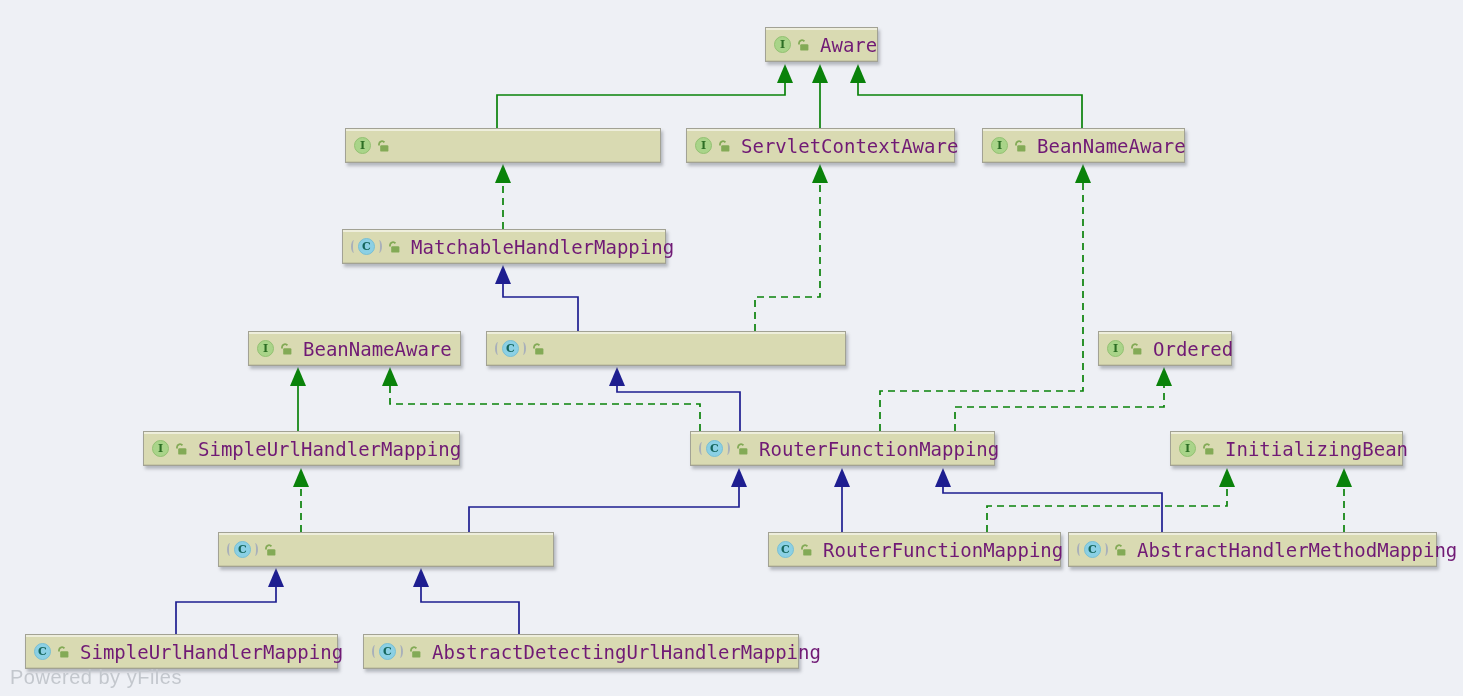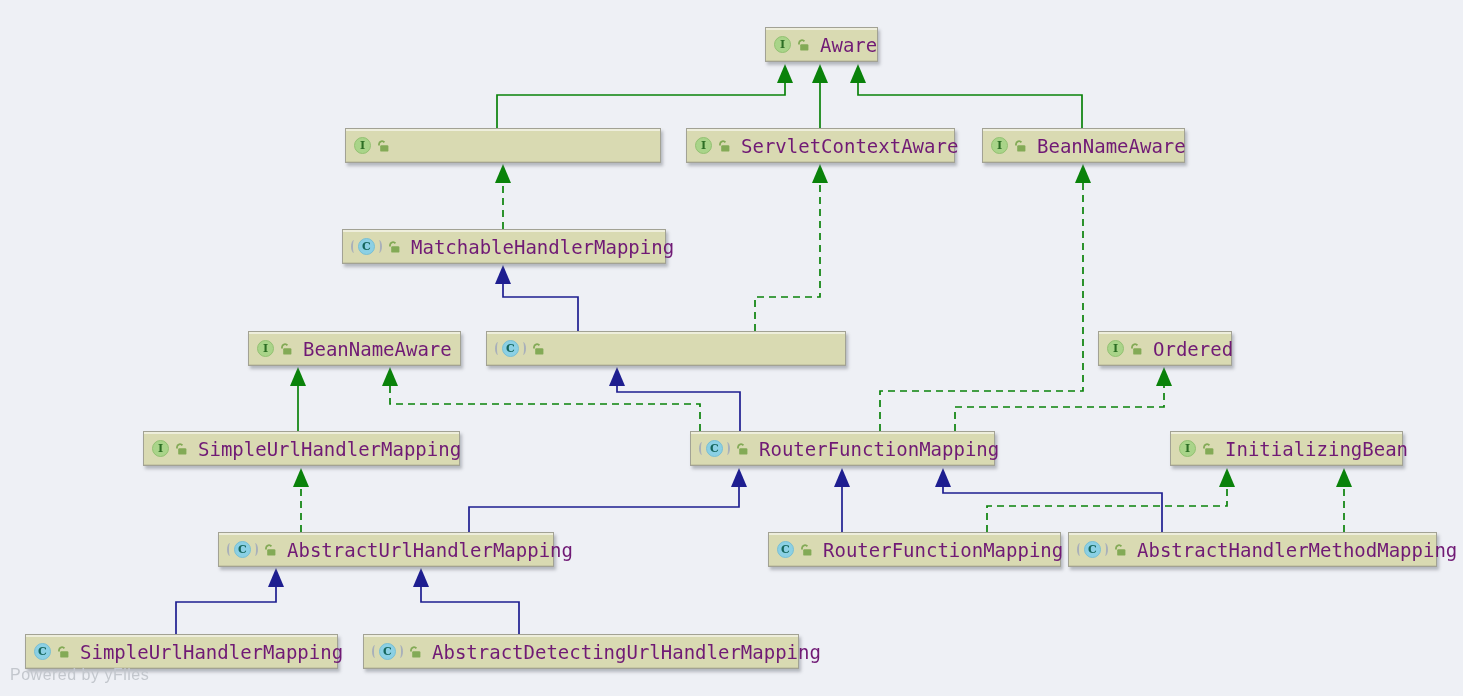--- a/index.html
+++ b/index.html
@@ -40,21 +40,21 @@
 
   .ab-mark{width:4px;height:13px;flex:0 0 auto;}
   .ab-mark.l{border-left:2px solid #a9b0ba;border-radius:50% 0 0 50%;margin-right:1px;}
   .ab-mark.r{border-right:2px solid #a9b0ba;border-radius:0 50% 50% 0;margin-left:1px;}
 
   .lock{margin-left:5px;flex:0 0 auto;display:inline-flex;}
 
   #watermark{
     position:absolute;
     font-family:"Liberation Sans","DejaVu Sans",sans-serif;
-    font-size:16px;
+    font-size:20px;
     color:#c3c7cd;
     letter-spacing:.5px;
     user-select:none;
   }
 </style>
 </head>
 <body>
 
 <div id="canvas" style="width: 1463px; height: 696px; background: rgb(238, 240, 245);">
   <svg id="edge-layer" viewBox="0 0 1463 696" width="1463" height="696">
@@ -215,21 +215,20 @@
       <div class="node" style="left: 218px; top: 532px; width: 336px; height: 35px;">
         <span class="ab-mark l"></span>
         <span class="kicon cls">C</span>
         <span class="ab-mark r"></span>
         <span class="lock">
           <svg width="14" height="14" viewBox="0 0 14 14">
             <path d="M3 6.5 V5 a3 3 0 0 1 5.4 -1.6" fill="none" stroke="#83aa56" stroke-width="1.8"></path>
             <rect x="4.2" y="6.2" width="8.2" height="6.4" rx="1.2" fill="#83aa56"></rect>
           </svg>
         </span>
-        <span class="label">AbstractUrlHandlerMapping</span>
       </div>
       <div class="node" style="left: 768px; top: 532px; width: 293px; height: 35px;">
         <span class="kicon cls">C</span>
         <span class="lock">
           <svg width="14" height="14" viewBox="0 0 14 14">
             <path d="M3 6.5 V5 a3 3 0 0 1 5.4 -1.6" fill="none" stroke="#83aa56" stroke-width="1.8"></path>
             <rect x="4.2" y="6.2" width="8.2" height="6.4" rx="1.2" fill="#83aa56"></rect>
           </svg>
         </span>
         <span class="label">RouterFunctionMapping</span>

